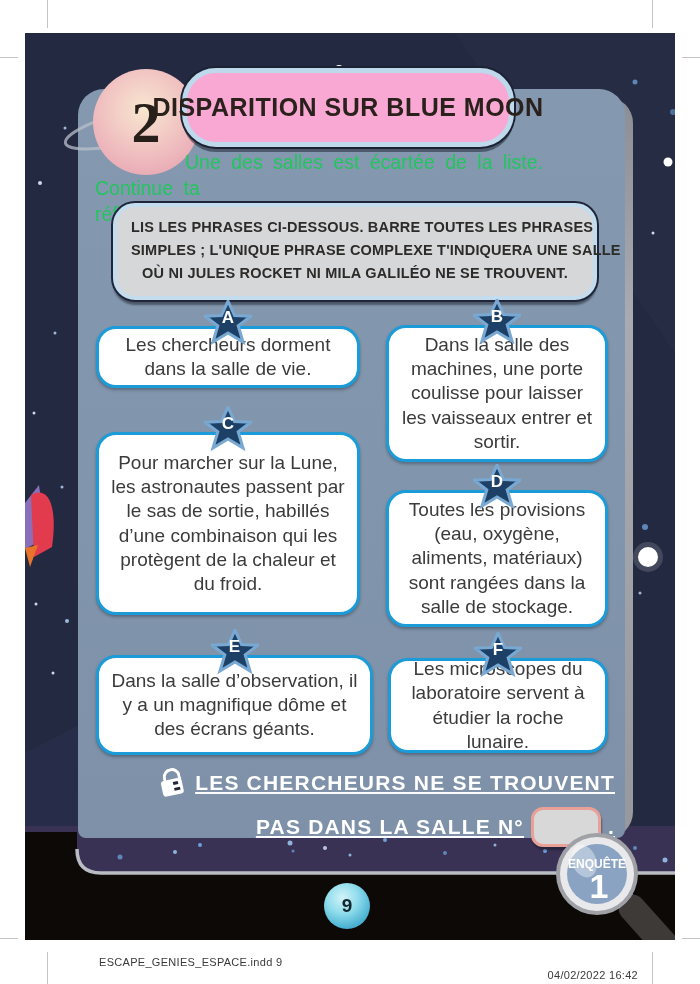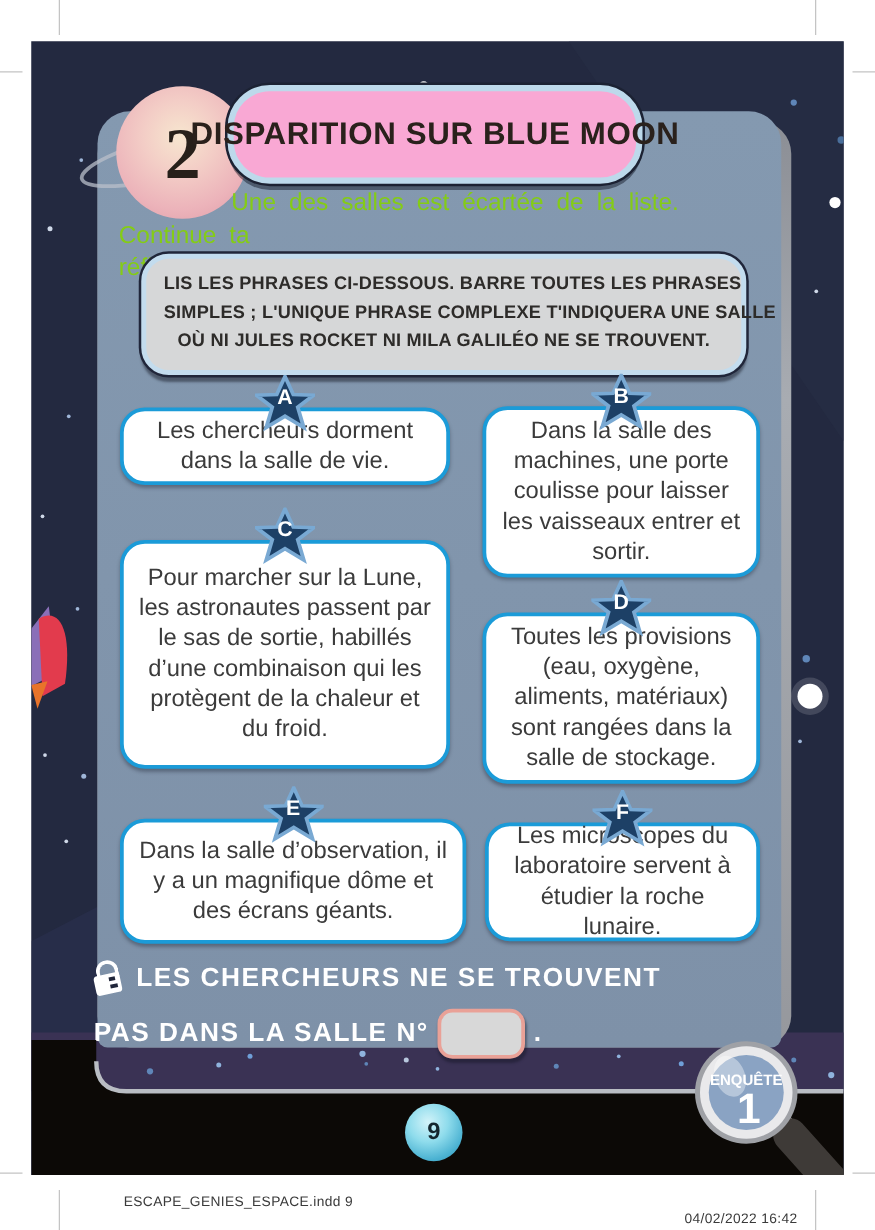--- a/index.html
+++ b/index.html
@@ -20,40 +20,40 @@
     border:5px solid #bdd9eb;border-radius:34px;box-sizing:border-box;display:flex;align-items:center;justify-content:center;
     box-shadow:0 0 0 2px #1c2233,0 5px 0 0 rgba(12,16,28,.45);}
   .title-text{font-size:25px;font-weight:900;color:#2a211c;letter-spacing:.5px;white-space:nowrap;}
   
   .ring-svg{position:absolute;left:28px;top:48px;}
   .planet2{position:absolute;left:68px;top:36px;width:106px;height:106px;border-radius:50%;
     background:radial-gradient(circle at 48% 38%,#f7e6cf 0%,#f3cdc6 34%,#ecb3ba 68%,#dc9aa6 100%);
     display:flex;align-items:center;justify-content:center;}
   .planet2 .num{font-size:58px;font-weight:700;color:#27201a;font-family:"Liberation Serif",serif;}
   
-  .intro{position:absolute;left:70px;top:116px;width:535px;color:#84cc16;font-size:19.5px;line-height:26px;word-spacing:5px;}
+  .intro{position:absolute;left:70px;top:116px;width:535px;color:#22c55e;font-size:19.5px;line-height:26px;word-spacing:5px;}
   .intro .indent{display:inline-block;width:90px;}
   
   .instruction{position:absolute;left:88px;top:170px;width:484px;background:#d6d7d8;border:4px solid #c3dcee;
     border-radius:22px;box-sizing:border-box;padding:9px 14px 10px;text-align:center;
     box-shadow:0 0 0 2px #20263a,0 5px 2px rgba(10,14,25,.45);}
   .instruction div{font-size:14.5px;font-weight:700;letter-spacing:.2px;color:#2d2b29;line-height:1.6;white-space:nowrap;}
   
   .card{position:absolute;background:#ffffff;border:3.5px solid #1b9bd8;border-radius:20px;box-sizing:border-box;
         display:flex;align-items:center;justify-content:center;text-align:center;
         color:#3b3b3b;font-size:19px;line-height:1.28;padding:6px 10px;
         box-shadow:0 2px 3px rgba(20,25,40,.35);}
   .star{position:absolute;top:-29px;left:50%;transform:translateX(-50%);width:48px;height:48px;}
   .star svg{display:block;}
   .star .letter{position:absolute;left:0;top:7px;width:100%;text-align:center;color:#ffffff;
                 font-size:17px;font-weight:700;}
   
   .answer{position:absolute;left:50px;top:735px;width:540px;text-align:center;color:#ffffff;
           font-weight:700;font-size:21px;letter-spacing:1.2px;line-height:1.1;}
-  .answer .row{display:flex;align-items:center;justify-content:flex-start;margin-bottom:9px;}
+  .answer .row{display:flex;align-items:center;justify-content:flex-end;margin-bottom:9px;text-decoration:underline;}
   .lock{display:inline-block;position:relative;width:24px;height:30px;margin-right:10px;transform:rotate(-12deg);}
   .lock .shackle{position:absolute;left:3px;top:0;width:12px;height:12px;border:3.5px solid #fff;border-bottom:none;
                  border-radius:9px 9px 0 0;}
   .lock .body{position:absolute;left:0;top:11px;width:21px;height:16px;background:#fff;border-radius:3px;}
   .lock .body:before{content:"";position:absolute;right:4px;top:3px;width:5px;height:3px;background:#20263a;}
   .lock .body:after{content:"";position:absolute;right:3px;top:9px;width:6px;height:3px;background:#20263a;}
   .blank{display:inline-block;width:64px;height:34px;background:#d8d8d8;border:3px solid #e9a197;border-radius:12px;
          margin:0 7px;vertical-align:middle;box-shadow:1px 3px 2px rgba(15,18,30,.4);}
   
   .planet9{position:absolute;left:299px;top:850px;width:46px;height:46px;border-radius:50%;

